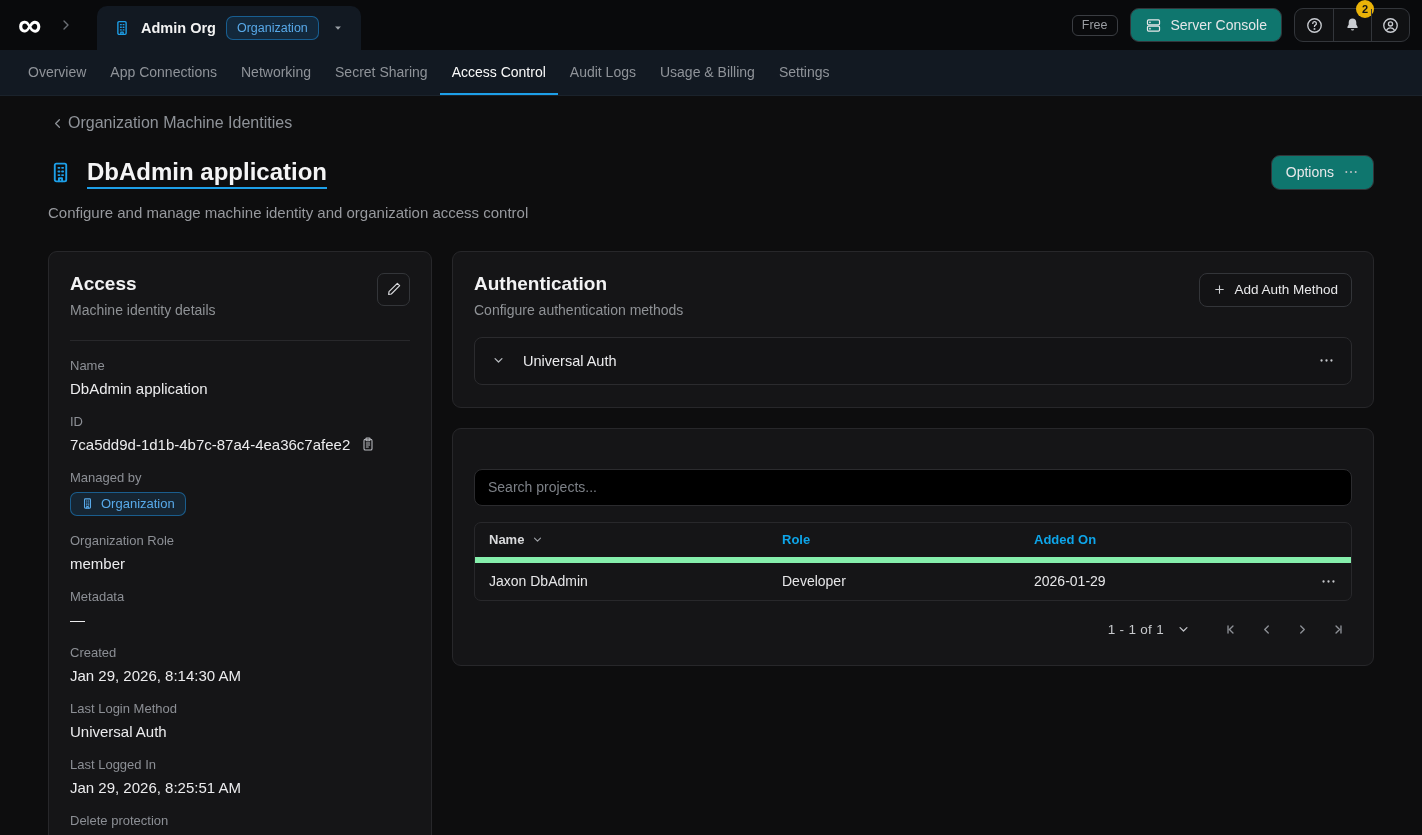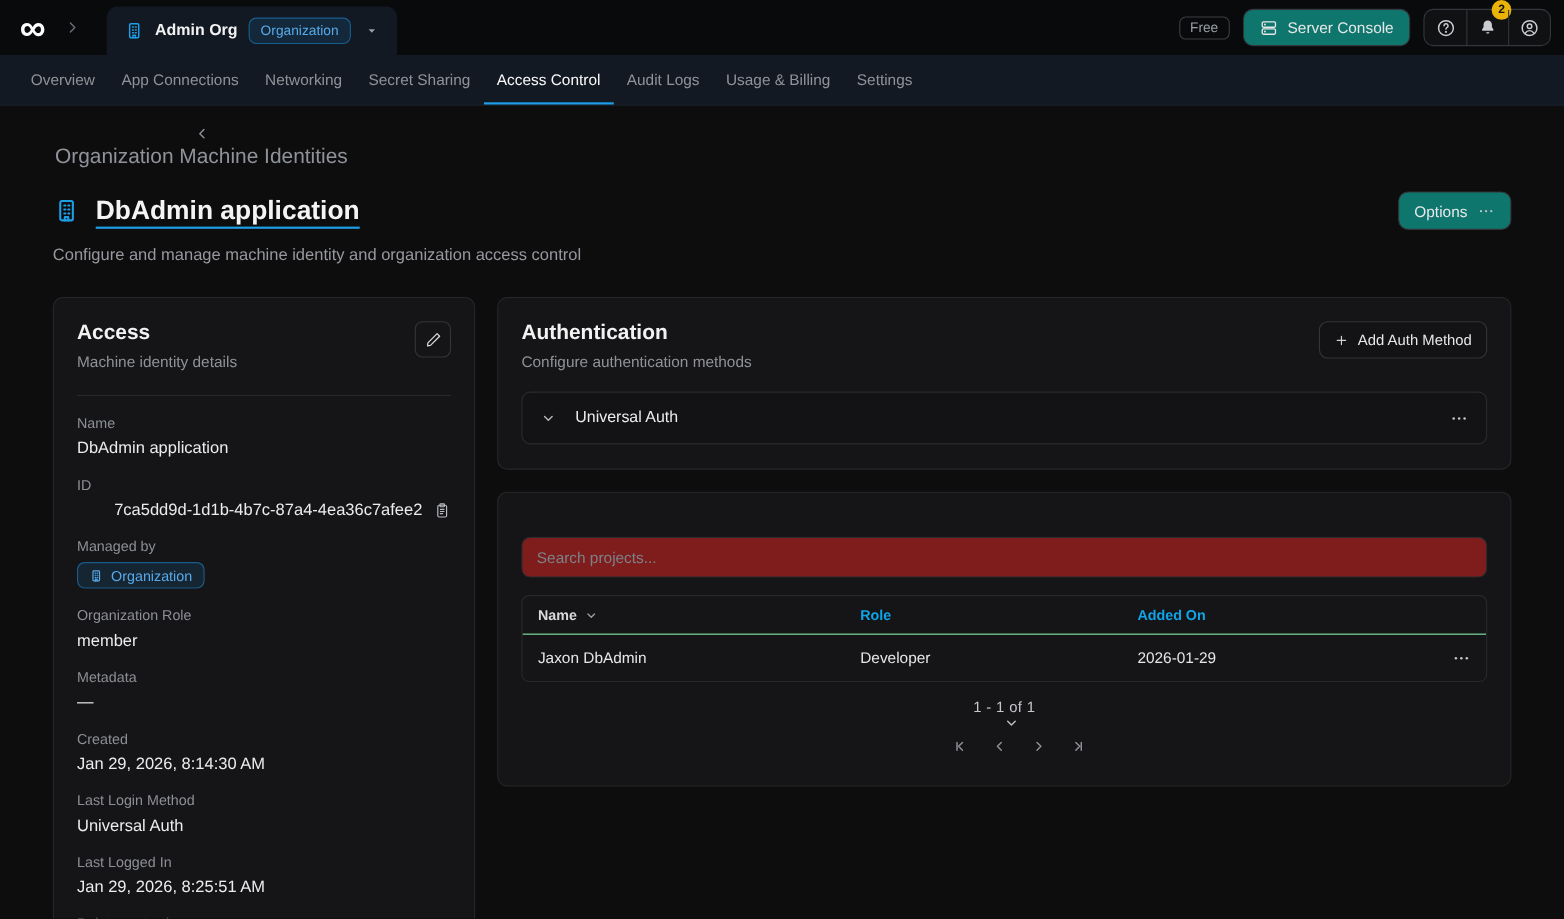--- a/index.html
+++ b/index.html
@@ -30,21 +30,21 @@
   .icon-cell + .icon-cell { border-left:1px solid #33363b; }
   .notif-badge { position:absolute; top:-9px; right:-3px; min-width:18px; height:18px; border-radius:9px; background:#eab308; color:#141414; font-size:11px; font-weight:700; display:flex; align-items:center; justify-content:center; padding:0 5px; }
 
   
   .navbar { height:46px; background:#121922; display:flex; align-items:stretch; padding-left:16px; border-bottom:1px solid #1a222b; }
   .nav-item { display:flex; align-items:center; padding:0 12px; font-size:14px; color:#8f9399; border-bottom:2px solid transparent; cursor:pointer; white-space:nowrap; }
   .nav-item.active { color:#fafafa; border-bottom-color:#1d9fe8; }
 
   
   .content { padding:18px 48px 0; }
-  .breadcrumb { display:inline-flex; align-items:center; gap:3px; color:#8f9399; font-size:19px; margin-left:2px; cursor:pointer;flex-direction:column; }
+  .breadcrumb { display:inline-flex; align-items:center; gap:3px; color:#8f9399; font-size:16px; margin-left:2px; cursor:pointer; }
   .title-row { display:flex; align-items:center; margin-top:20px; gap:14px; }
   .title-icon { color:#1d9fe8; }
   .page-title { font-size:24px; font-weight:700; color:#f4f4f5; text-decoration:underline; text-decoration-color:#1d9fe8; text-decoration-thickness:2px; text-underline-offset:7px; cursor:pointer; }
   .options-btn { margin-left:auto; display:flex; align-items:center; gap:9px; border:1px solid #333539; background:#0f766e; border-radius:9px; height:35px; padding:0 14px; color:#e8e8ea; font-size:14px; cursor:pointer; }
   .options-btn .dots { color:#bfc1c5; }
   .subtitle { color:#97999e; font-size:15px; margin-top:14px; }
 
   
   .columns { display:flex; gap:20px; margin-top:30px; align-items:flex-start; }
   .card { background:#151517; border:1px solid #27272a; border-radius:9px; }
@@ -54,51 +54,51 @@
   .icon-btn { width:33px; height:33px; border:1px solid #333539; border-radius:7px; background:transparent; color:#d9dadd; display:flex; align-items:center; justify-content:center; cursor:pointer; }
   .outline-btn { display:flex; align-items:center; gap:8px; border:1px solid #333539; background:#131315; border-radius:8px; height:34px; padding:0 13px; color:#e8e8ea; font-size:13.5px; cursor:pointer; white-space:nowrap; }
   .outline-btn .plus { color:#cfd1d4; }
 
   
   .details-card { width:384px; min-height:640px; padding:21px; }
   .divider { border:none; border-top:1px solid #28282b; margin-top:22px; }
   .field { margin-top:17px; }
   .field-label { font-size:13px; color:#8c8f95; }
   .field-value { font-size:15px; color:#ececee; margin-top:7px; }
-  .id-row { display:flex; align-items:center; gap:10px; margin-top:7px;justify-content:flex-end; }
+  .id-row { display:flex; align-items:center; gap:10px; margin-top:7px; }
   .copy-btn { color:#b9bbc0; cursor:pointer; background:none; border:none; }
   .managed-badge { display:inline-flex; align-items:center; gap:7px; font-size:13px; color:#58a9e9; background:rgba(29,150,232,0.13); border:1px solid rgba(29,150,232,0.5); border-radius:7px; padding:3.5px 10px; margin-top:7px; }
 
   
   .right-col { flex:1; display:flex; flex-direction:column; gap:20px; }
   .auth-card, .projects-card { padding:21px 21px 22px; }
   .auth-row { margin-top:19px; height:48px; border:1px solid #2b2b2e; background:#131315; border-radius:8px; display:flex; align-items:center; padding:0 16px; gap:17px; }
   .auth-chevron { color:#b6b9bd; cursor:pointer; }
   .auth-row-label { font-size:14.5px; color:#ececee; }
   .ellipsis-btn { margin-left:auto; color:#c6c8cc; background:none; border:none; cursor:pointer; }
 
-  .search-input { margin-top:19px; width:100%; height:37px; background:#7f1d1d; border:1px solid #2b2b2e; border-radius:8px; color:#e6e6e8; font-size:14px; padding:0 13px; outline:none; font-family:"Liberation Sans", sans-serif; }
+  .search-input { margin-top:19px; width:100%; height:37px; background:#000000; border:1px solid #2b2b2e; border-radius:8px; color:#e6e6e8; font-size:14px; padding:0 13px; outline:none; font-family:"Liberation Sans", sans-serif; }
   .search-input::placeholder { color:#7d8187; }
 
   .table { margin-top:16px; border:1px solid #28282b; border-radius:7px; overflow:hidden; }
   .thead { display:flex; height:34px; align-items:center; padding:0 14px; }
   .th { font-size:13px; font-weight:700; color:#0ea5e9; }
   .th-name { width:293px; color:#d9dadc; display:flex; align-items:center; gap:7px; cursor:pointer; }
   .sort-icon { color:#9da0a5; }
   .th-role { width:252px; }
   .th-added { flex:1; }
   .th-actions { width:26px; }
-  .trow { display:flex; height:43px; align-items:center; padding:0 14px; border-top:1px solid #86efac; }
+  .trow { display:flex; height:43px; align-items:center; padding:0 14px; border-top:6px solid #86efac; }
   .td { font-size:14px; color:#e6e6e8; }
   .td-name { width:293px; }
   .td-role { width:252px; }
   .td-added { flex:1; }
   .td-actions { width:26px; display:flex; justify-content:flex-end; }
 
-  .pagination { display:flex; align-items:center; justify-content:flex-end; margin-top:15px; color:#c6c8cb; font-size:13.5px;flex-direction:column; }
+  .pagination { display:flex; align-items:center; justify-content:flex-end; margin-top:15px; color:#c6c8cb; font-size:13.5px; }
   .page-range { letter-spacing:0.3px; }
   .page-select-chev { color:#c0c2c6; margin-left:12px; cursor:pointer; }
   .page-nav { display:flex; gap:9px; margin-left:26px; color:#8d9096; }
   .page-btn { width:27px; height:27px; display:flex; align-items:center; justify-content:center; background:none; border:none; color:#8d9096; cursor:pointer; }
 </style>
 </head>
 <body>
 
 <header class="topbar">
   <div class="logo">∞</div>

